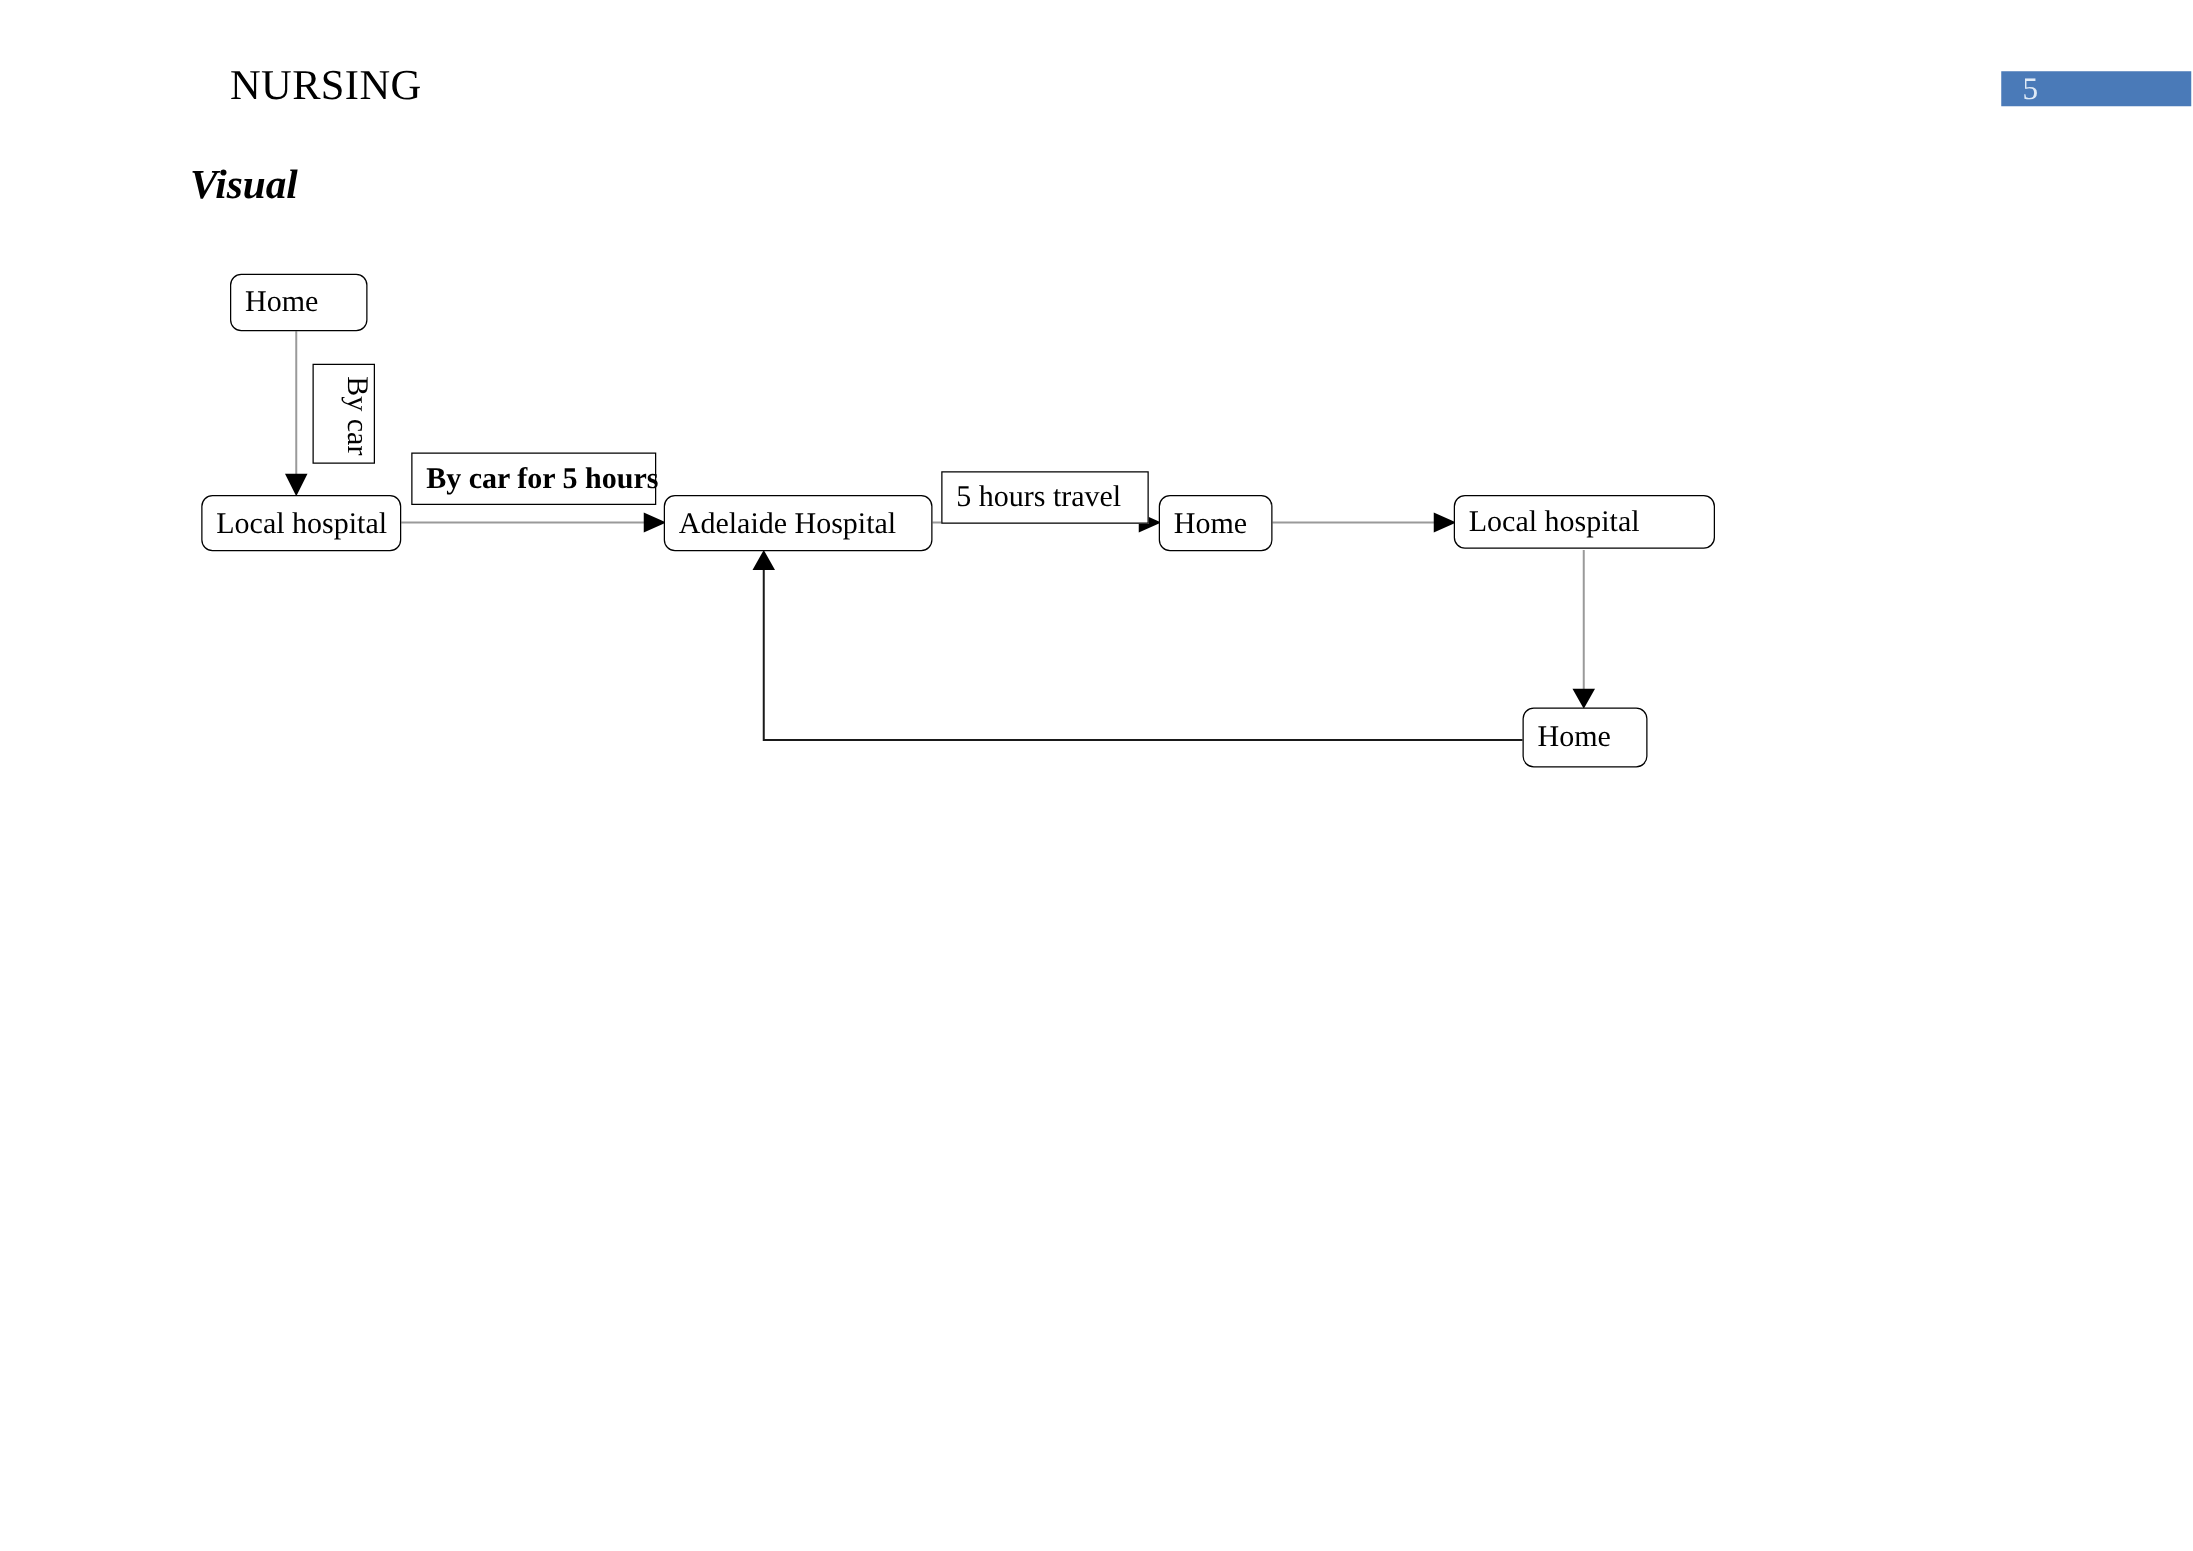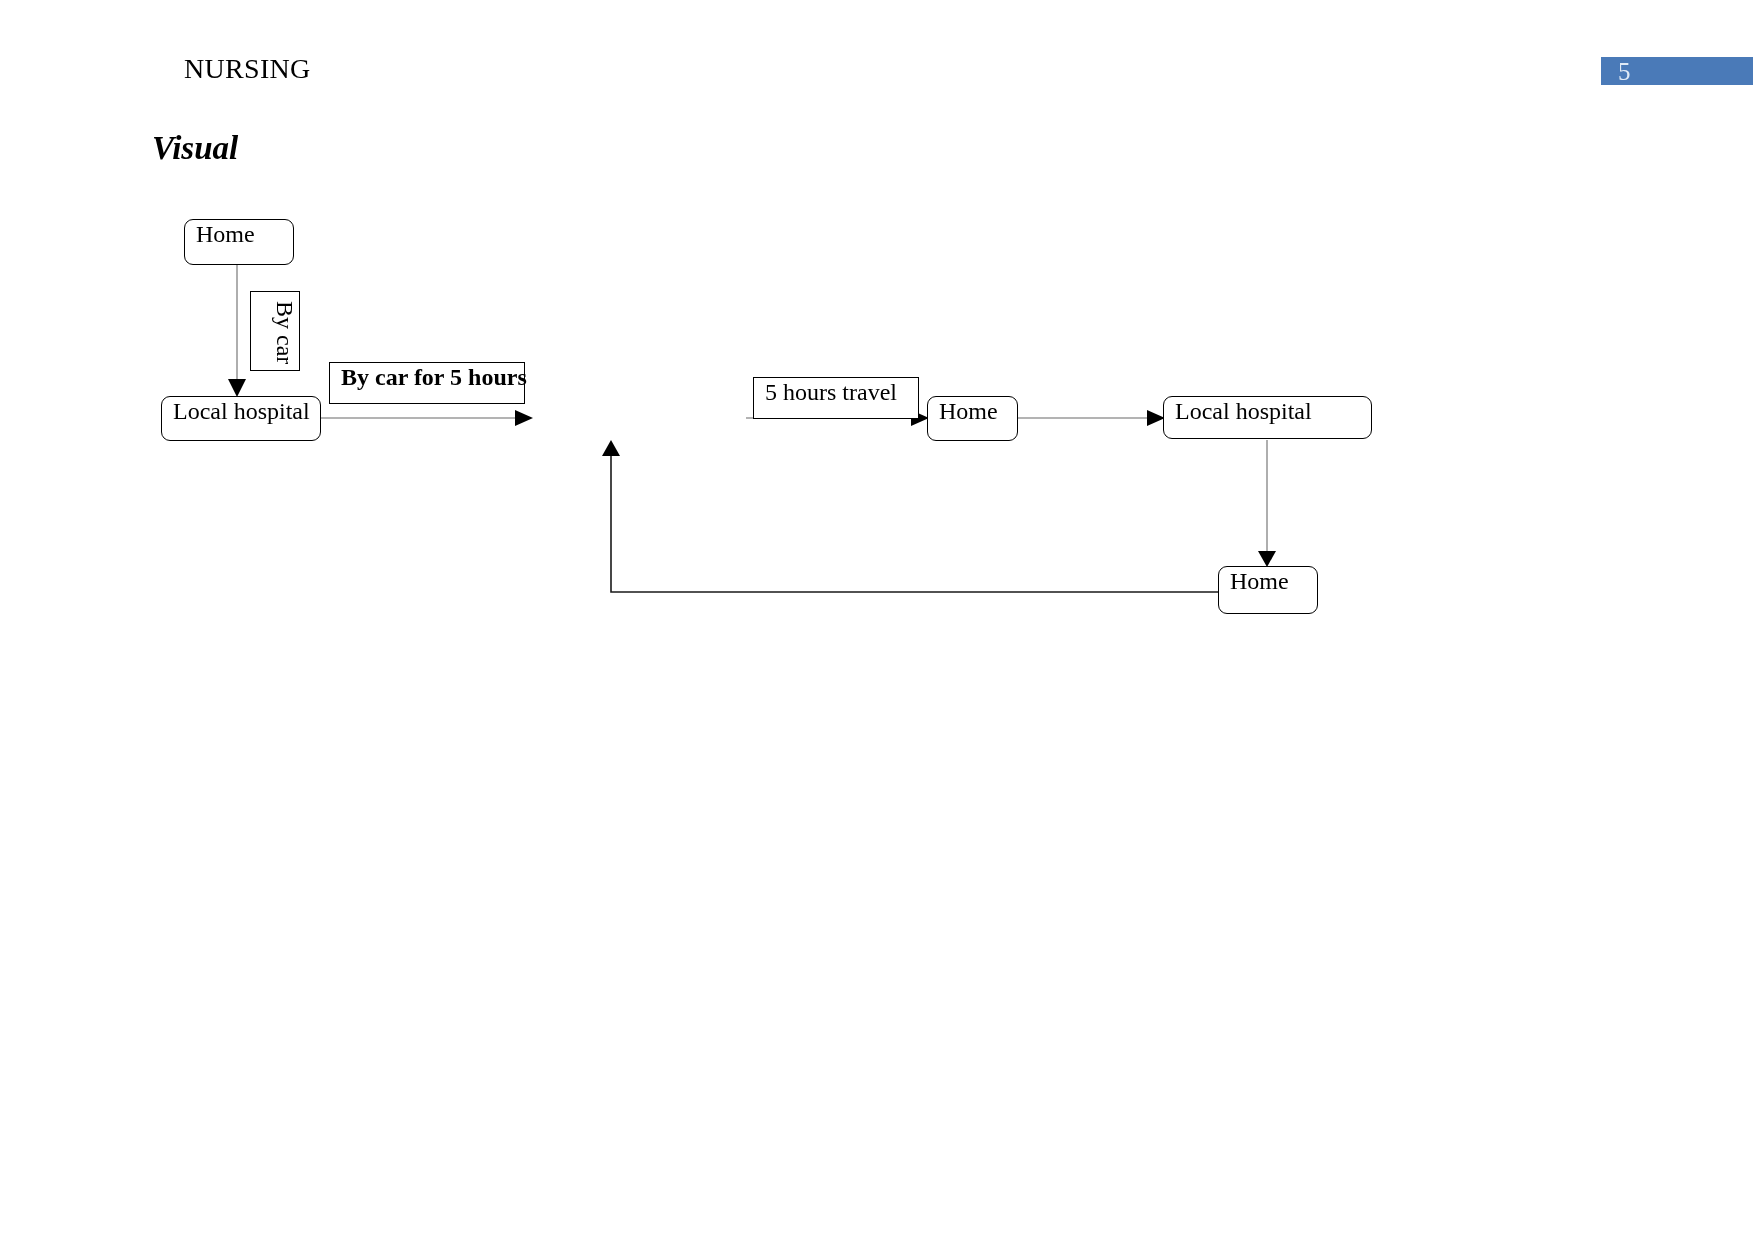--- a/index.html
+++ b/index.html
@@ -20,21 +20,21 @@
   #page-header {
     position: absolute;
     left: 0; top: 0;
     width: 1754px;
     height: 110px;
   }
   #header-title {
     position: absolute;
     left: 184px;
     top: 54px;
-    font-size: 28px;
+    font-size: 34px;
     line-height: 30px;
     letter-spacing: 0.3px;
     white-space: nowrap;
   }
   #page-number-badge {
     position: absolute;
     left: 1601px;
     top: 57px;
     width: 152px;
     height: 28px;
@@ -74,20 +74,21 @@
     width: 1754px;
     height: 1241px;
   }
 
   .node {
     position: absolute;
     box-sizing: border-box;
     background: #ffffff;
     border: 1.4px solid #000000;
     display: flex;
+    align-items: center;
     font-size: 24px;
     line-height: 28px;
     white-space: nowrap;
   }
   .node.rounded {
     border-radius: 9px;
   }
   .node.sharp {
     border-radius: 0;
     border-width: 1.2px;
@@ -172,20 +173,23 @@
   </div>
 
   <div class="node rounded" style="left:161px; top:396px; width:160px; height:45px;">
     <span class="label">Local hospital</span>
   </div>
 
   <div class="node sharp" style="left:329px; top:362px; width:196px; height:42px;font-weight:bold;">
     <span class="label">By car for 5 hours</span>
   </div>
 
+  <div class="node rounded" style="left:531px; top:396px; width:215px; height:45px;">
+    <span class="label">Adelaide Hospital</span>
+  </div>
 
   <div class="node sharp" style="left:753px; top:362px; width:166px; height:42px;margin-top:15px;">
     <span class="label">5 hours travel</span>
   </div>
 
   <div class="node rounded" style="left:927px; top:396px; width:91px; height:45px;">
     <span class="label">Home</span>
   </div>
 
   <div class="node rounded" style="left:1163px; top:396px; width:209px; height:43px;">

